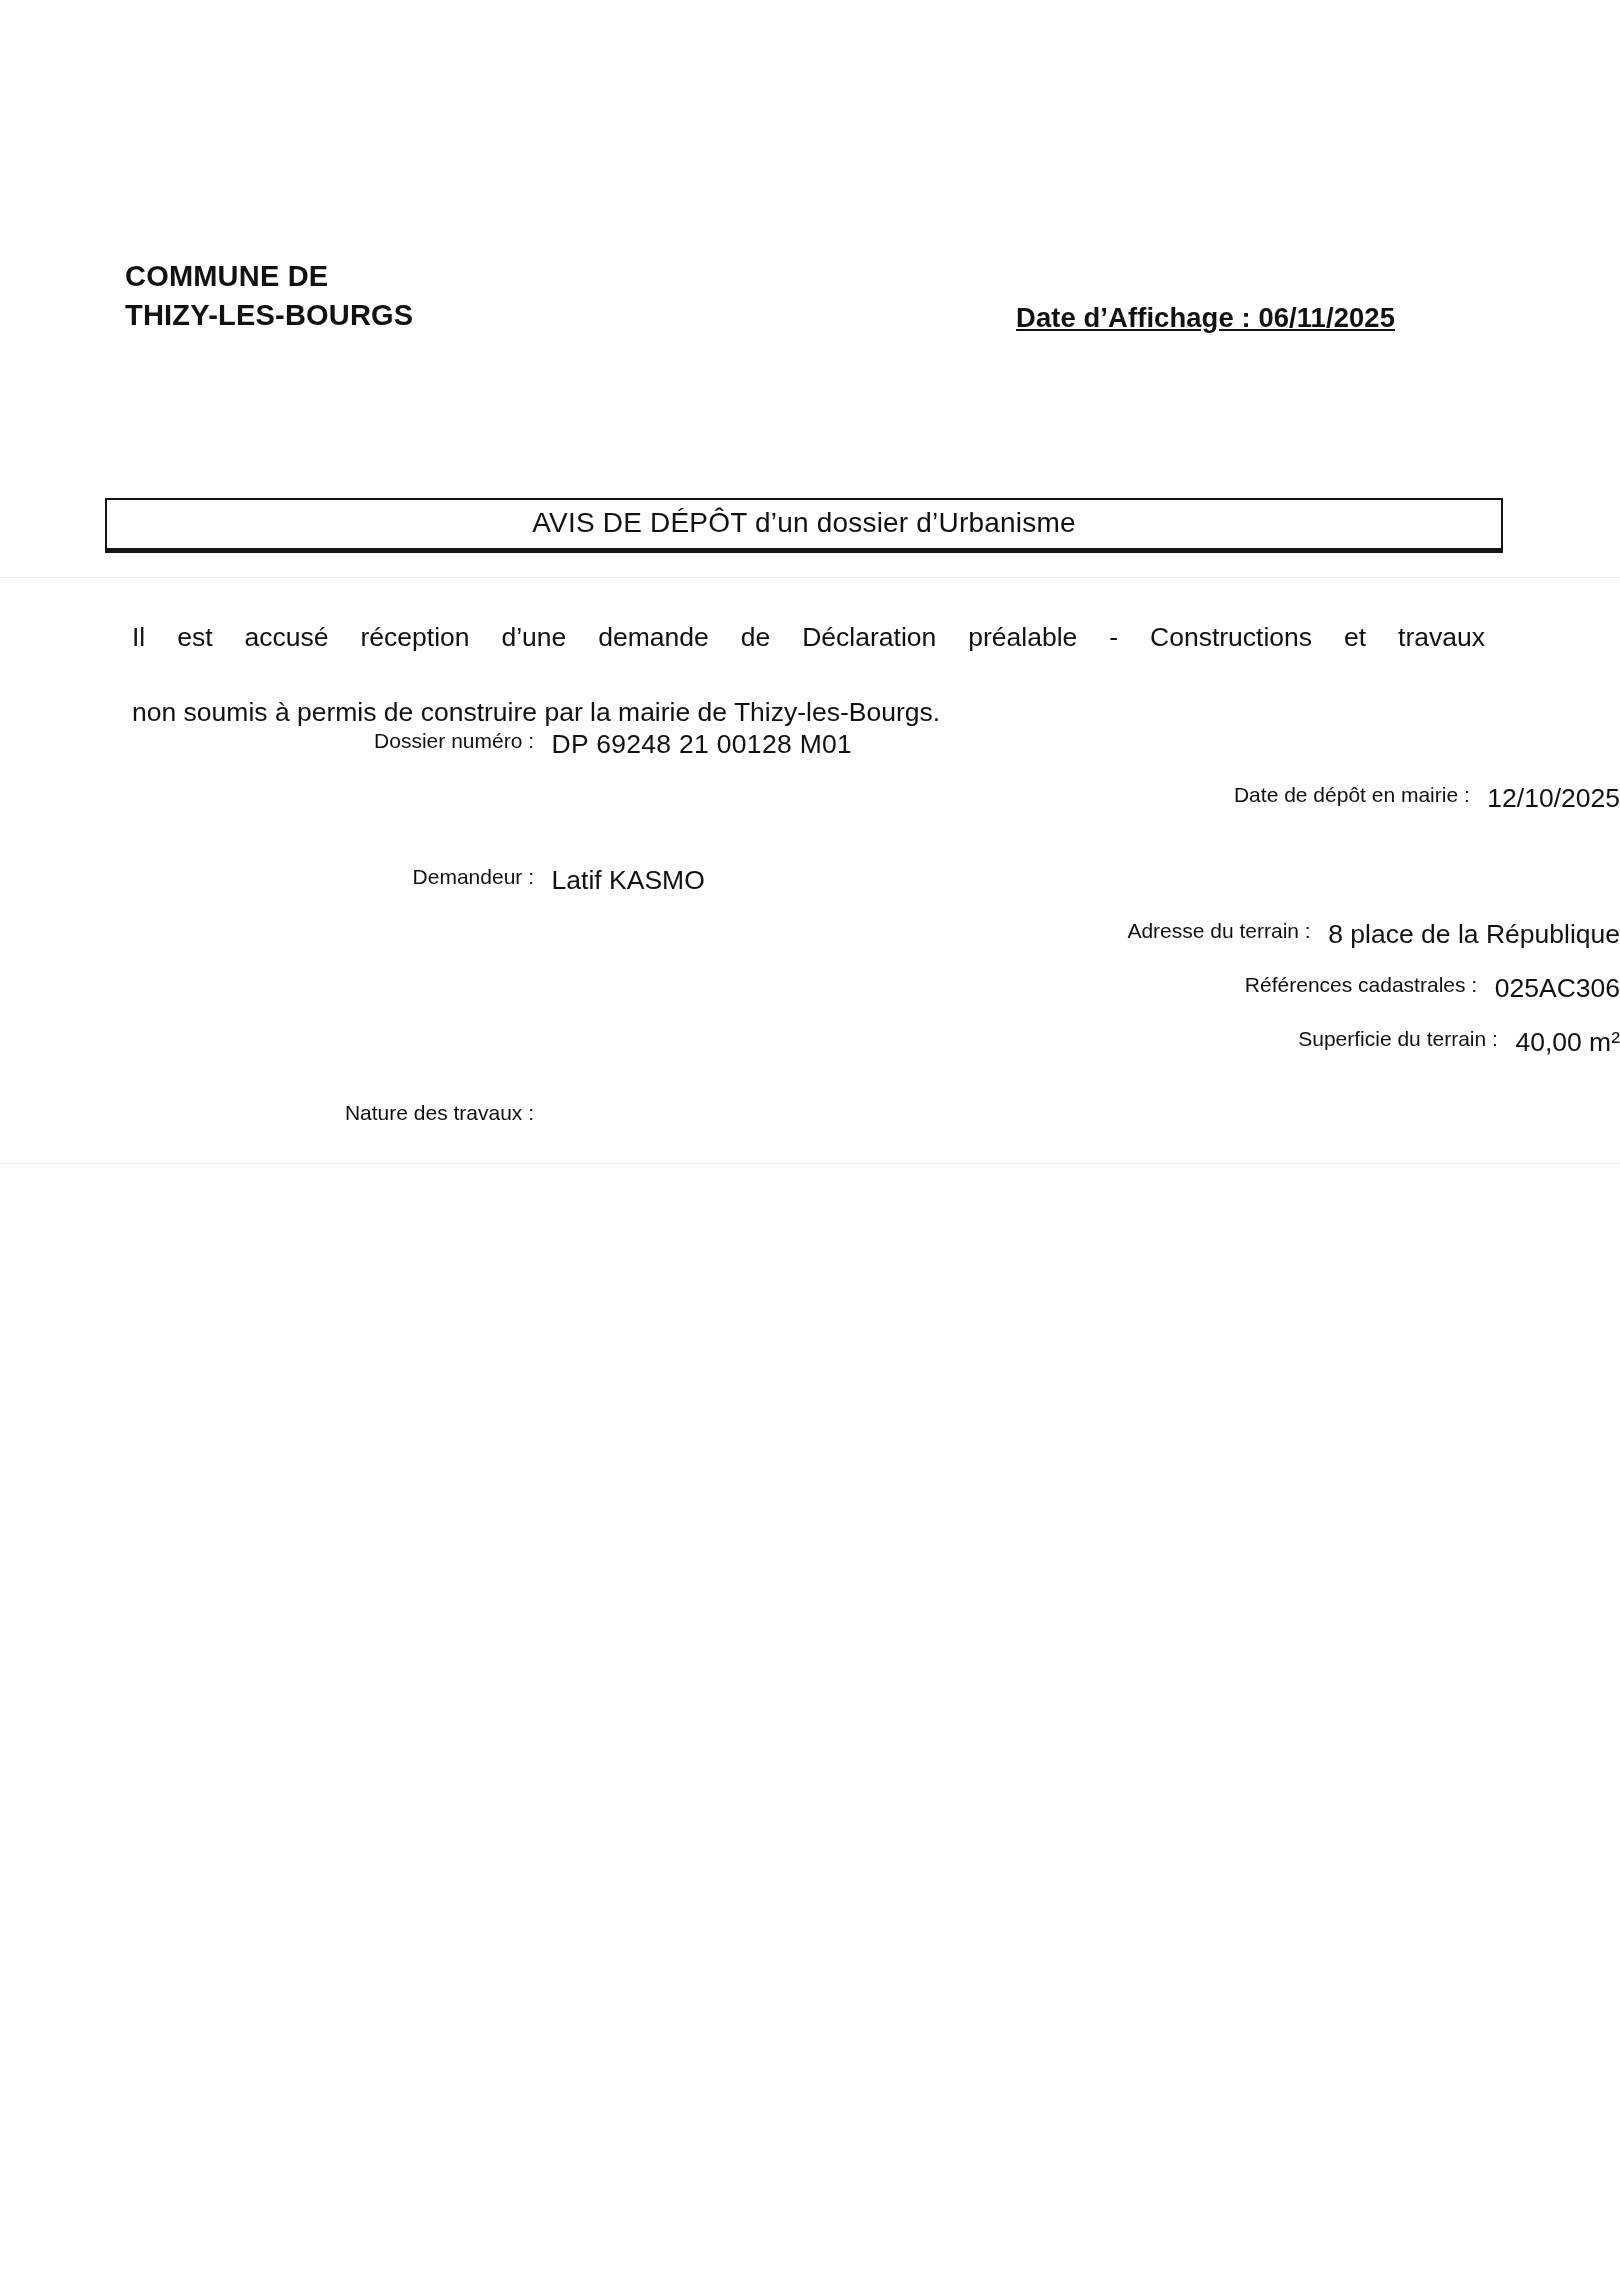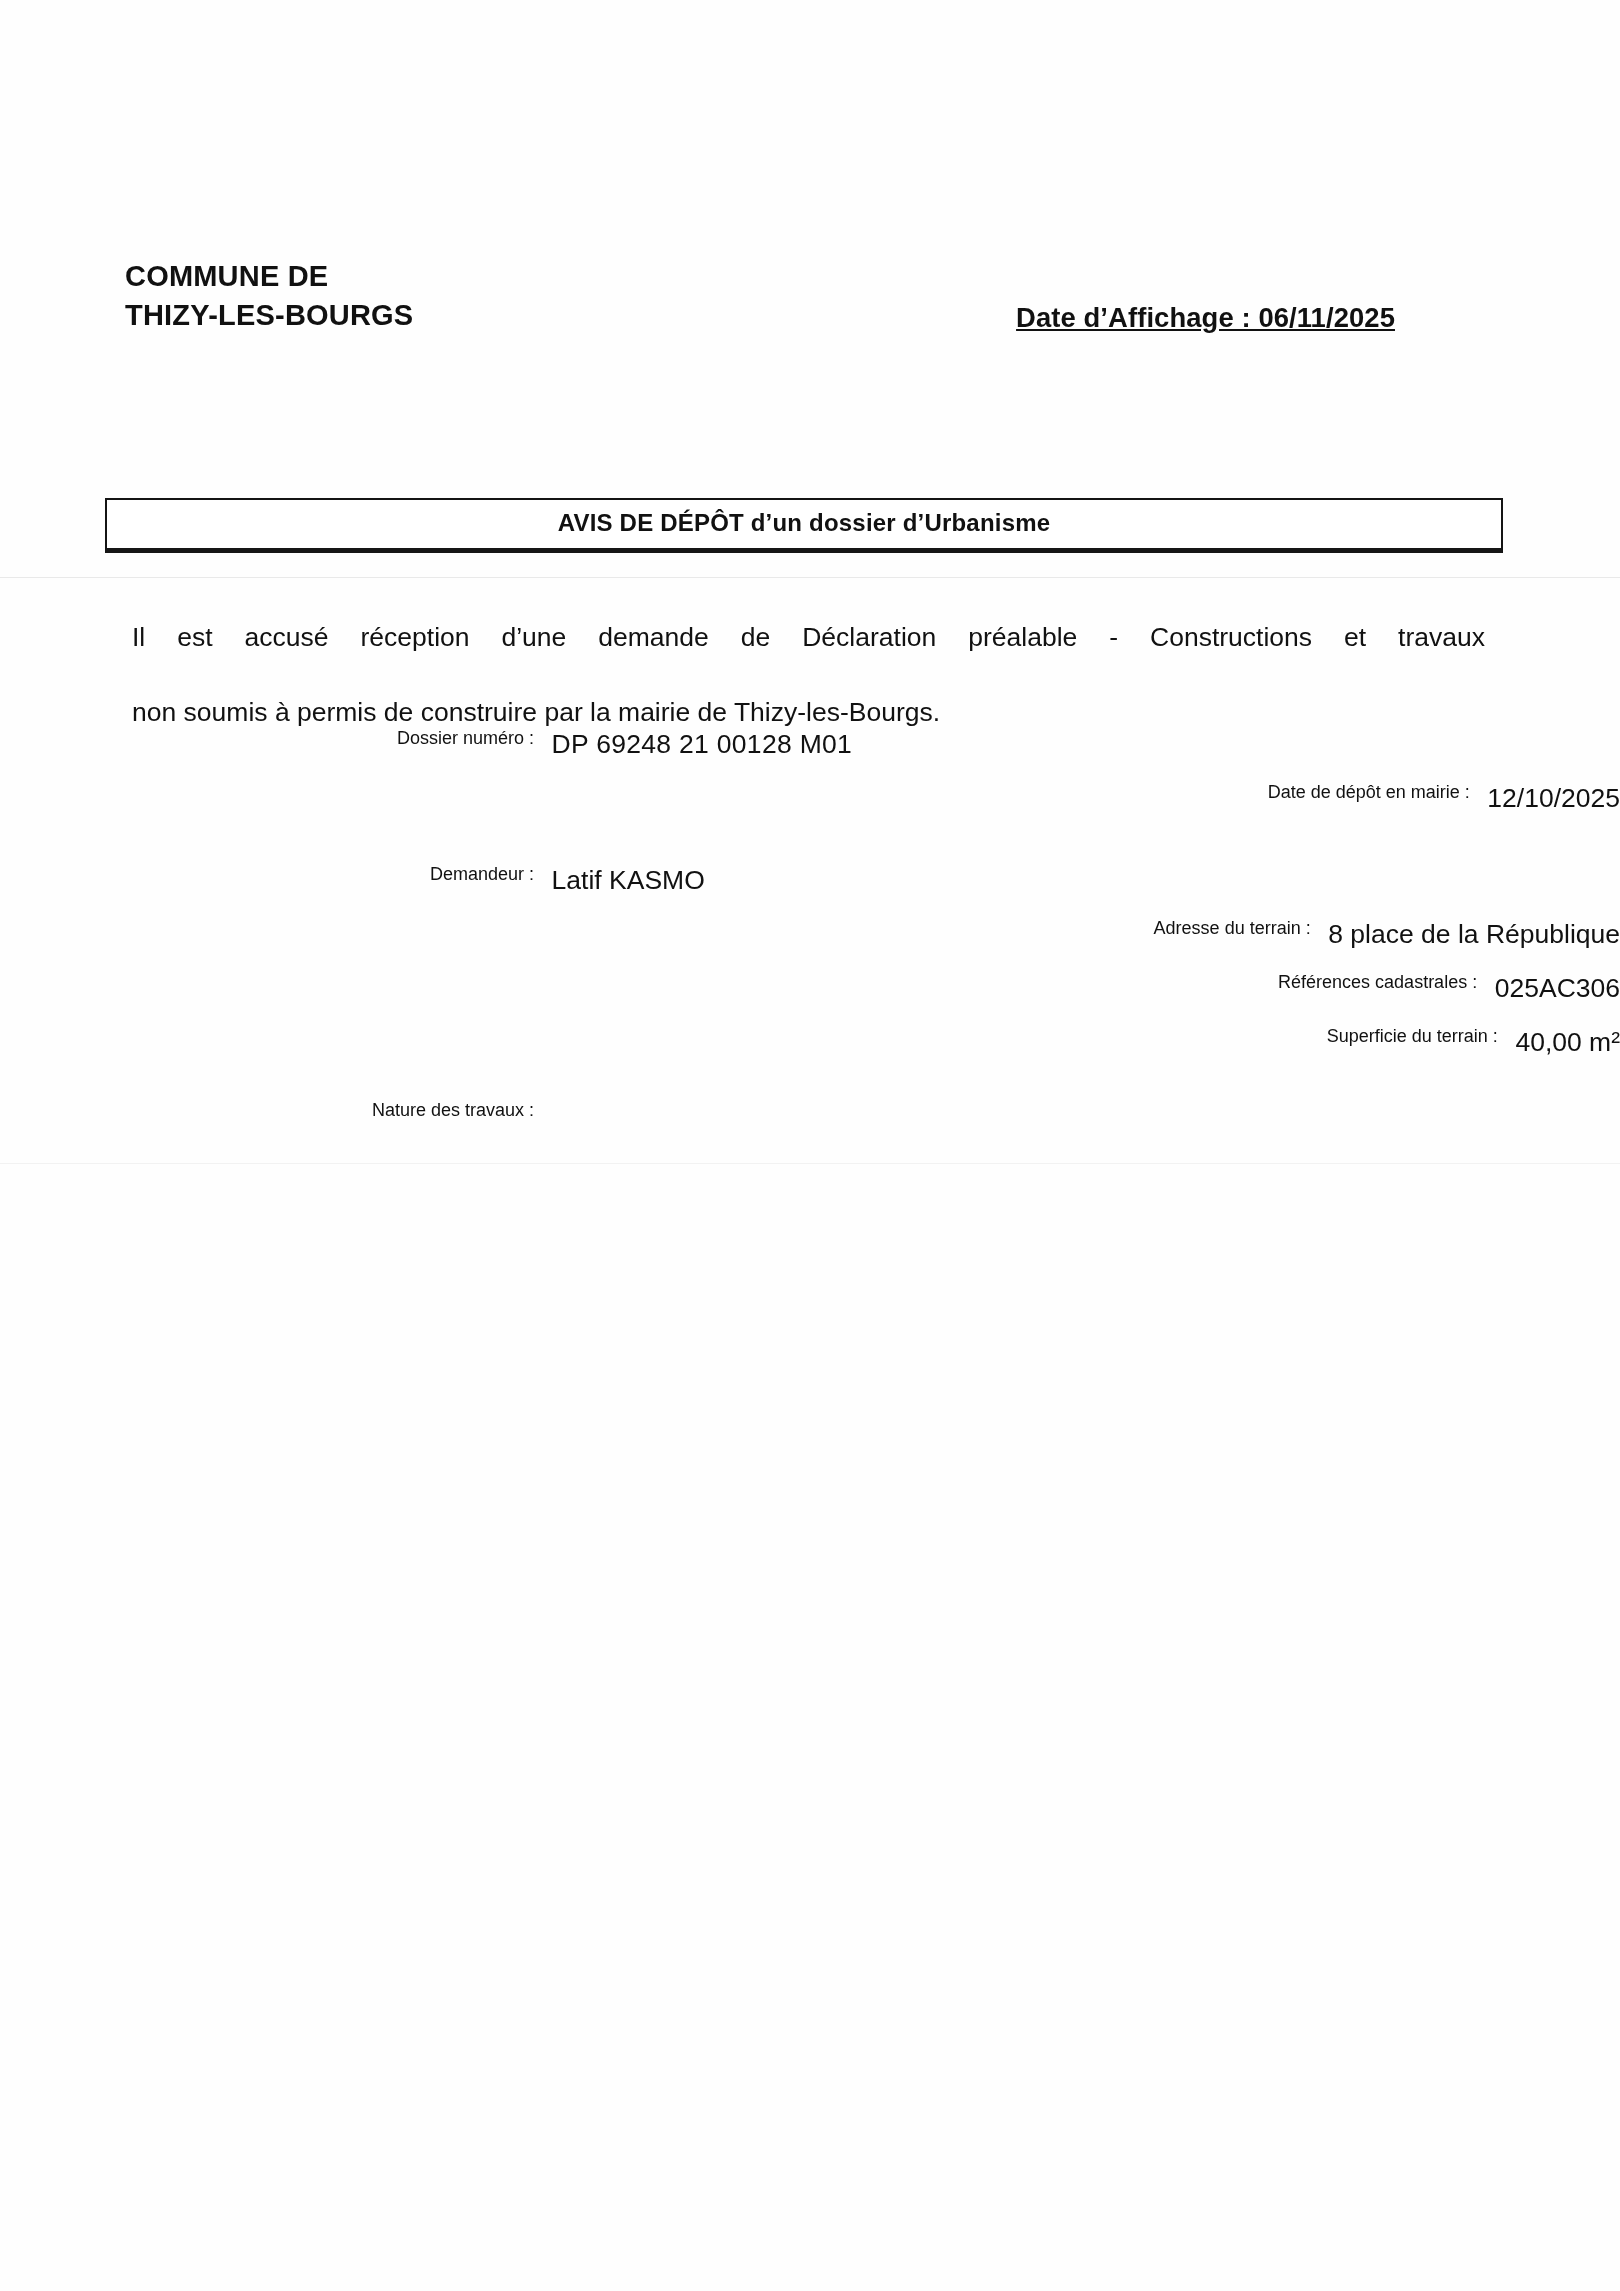--- a/index.html
+++ b/index.html
@@ -57,22 +57,22 @@
     height: 55px;
     box-sizing: border-box;
     border: 2px solid #141414;
     border-bottom: 5.9px solid #161616;
     display: flex;
     align-items: center;
     justify-content: center;
     background: #ffffff;
   }
   .title-text {
-    font-size: 24px;
-    font-weight: bold;
+    font-size: 28px;
+    font-weight: normal;
     letter-spacing: 0.2px;
     transform: translateY(-1px);
   }
 
   
   .scan-line {
     position: absolute;
     left: 0;
     right: 0;
     top: 577px;
@@ -110,21 +110,21 @@
     top: 727px;
     width: 100%;
   }
   .row {
     display: flex;
     align-items: flex-start;
   }
   .row .label {
     width: 534px;
     text-align: right;
-    font-size: 18px;
+    font-size: 21px;
     line-height: 1.32;
     padding-right: 0;
     flex: 0 0 534px;
     white-space: nowrap;
   }
   .row .value {
     margin-left: 17.6px;
     font-size: 26.5px;
     line-height: 1.32;
     max-width: 765px;

